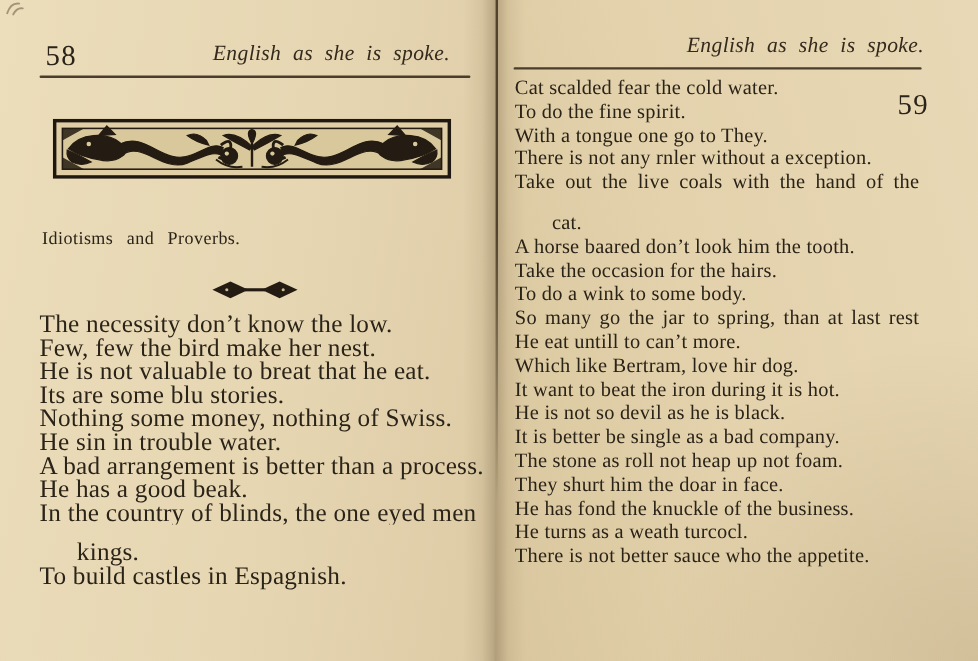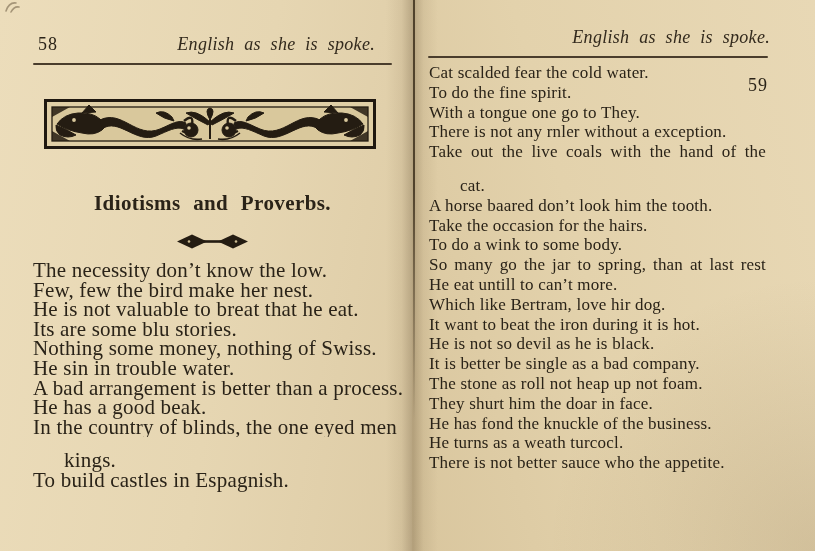--- a/index.html
+++ b/index.html
@@ -40,38 +40,38 @@
       rgba(110,88,55,.10) 72%,
       rgba(110,88,55,0) 100%);
   }
   .gutter-line{
     position:absolute;left:413px;top:0;width:2px;height:420px;
     background:linear-gradient(#50422c 0%, #50422c 45%, rgba(80,66,44,0) 100%);
   }
   .corner-mark{position:absolute;left:4px;top:0;opacity:.55;}
 
   
-  .pagenum{position:absolute;font-size:18px;color:var(--ink);letter-spacing:1px;}
+  .pagenum{position:absolute;font-size:24px;color:var(--ink);letter-spacing:1px;}
   .pagenum.n58{left:38px;top:34px;}
   .pagenum.n59{left:748px;top:31px;margin-top:44px;}
   .running-title{
     position:absolute;font-style:italic;font-size:18px;color:#332a1d;
     word-spacing:5px;letter-spacing:.3px;text-align:right;
   }
   .running-title.lt{left:35px;top:34px;width:340px;}
   .running-title.rt{left:430px;top:27px;width:340px;}
   .rule{position:absolute;height:2px;background:var(--rule);border-radius:1px;}
   .rule.lt{left:33px;top:63px;width:359px;}
   .rule.rt{left:428px;top:56px;width:340px;}
 
   
   .headpiece{position:absolute;left:44px;top:99px;width:332px;height:50px;}
   .section-title{
-    position:absolute;left:35px;top:191px;width:355px;text-align:center;
-    font-size:21px;color:var(--ink);word-spacing:7px;letter-spacing:.4px;font-weight:bold;
+    position:absolute;left:35px;top:191px;width:355px;text-align:left;
+    font-size:15px;color:var(--ink);word-spacing:7px;letter-spacing:.4px;
   }
   .diamond-divider{position:absolute;left:174px;top:232px;width:77px;height:19px;}
 
   
   .proverbs{position:absolute;color:var(--ink);}
   .proverbs.lt{left:33px;top:261px;width:364px;font-size:21px;}
   .proverbs.rt{left:429px;top:63px;width:337px;font-size:17px;}
   .proverbs.lt .pline{line-height:var(--lh-left);height:var(--lh-left);}
   .proverbs.rt .pline{line-height:var(--lh-right);height:var(--lh-right);}
   .pline{white-space:nowrap;letter-spacing:.2px;}

